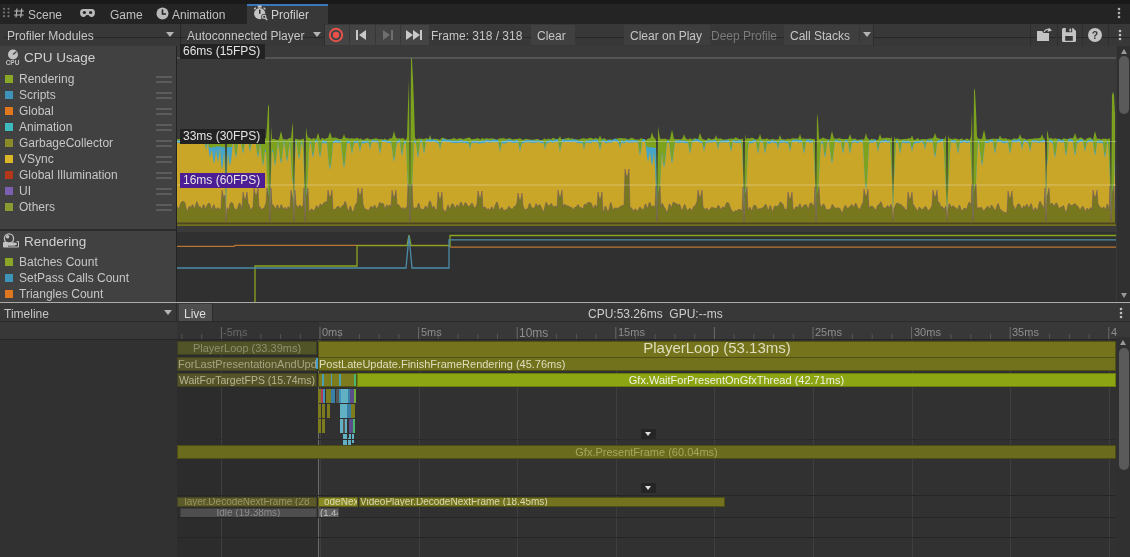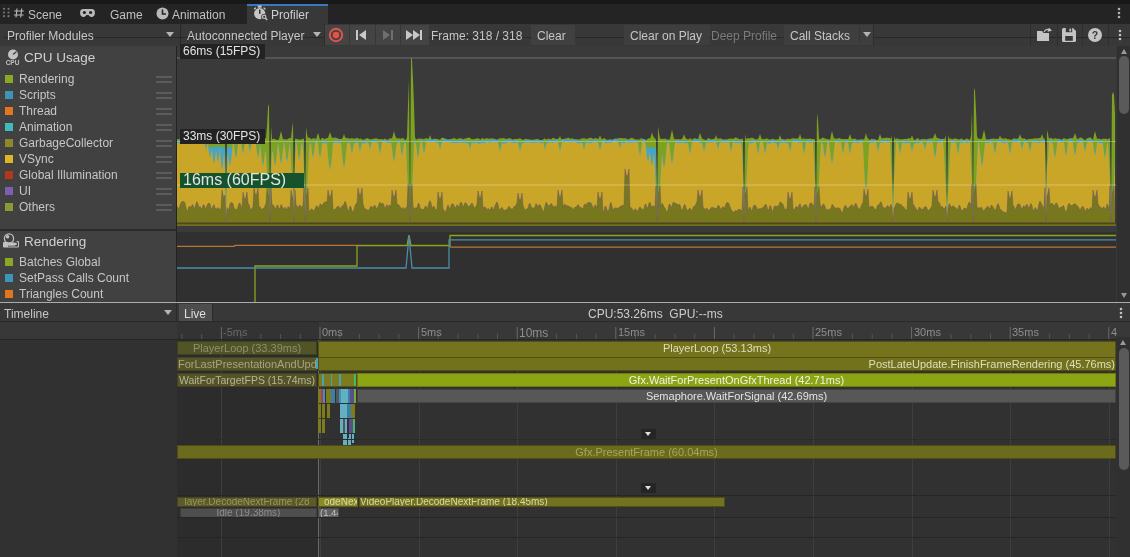--- a/index.html
+++ b/index.html
@@ -141,21 +141,21 @@
 
     <div class="abs" style="left:5px;top:29px;width:8px;height:8px;background:#8aa826"></div>
       <div class="abs txt" style="left:19px;top:27px">Rendering</div>
       <div class="abs" style="left:156px;top:30px;width:16px;height:2px;background:#5c5c5c"></div>
       <div class="abs" style="left:156px;top:35px;width:16px;height:2px;background:#5c5c5c"></div>
       <div class="abs" style="left:5px;top:45px;width:8px;height:8px;background:#3e93b8"></div>
       <div class="abs txt" style="left:19px;top:43px">Scripts</div>
       <div class="abs" style="left:156px;top:46px;width:16px;height:2px;background:#5c5c5c"></div>
       <div class="abs" style="left:156px;top:51px;width:16px;height:2px;background:#5c5c5c"></div>
       <div class="abs" style="left:5px;top:61px;width:8px;height:8px;background:#e0761e"></div>
-      <div class="abs txt" style="left:19px;top:59px">Thread</div>
+      <div class="abs txt" style="left:19px;top:59px">Global</div>
       <div class="abs" style="left:156px;top:62px;width:16px;height:2px;background:#5c5c5c"></div>
       <div class="abs" style="left:156px;top:67px;width:16px;height:2px;background:#5c5c5c"></div>
       <div class="abs" style="left:5px;top:77px;width:8px;height:8px;background:#3fb9bc"></div>
       <div class="abs txt" style="left:19px;top:75px">Animation</div>
       <div class="abs" style="left:156px;top:78px;width:16px;height:2px;background:#5c5c5c"></div>
       <div class="abs" style="left:156px;top:83px;width:16px;height:2px;background:#5c5c5c"></div>
       <div class="abs" style="left:5px;top:93px;width:8px;height:8px;background:#8a8a2a"></div>
       <div class="abs txt" style="left:19px;top:91px">GarbageCollector</div>
       <div class="abs" style="left:156px;top:94px;width:16px;height:2px;background:#5c5c5c"></div>
       <div class="abs" style="left:156px;top:99px;width:16px;height:2px;background:#5c5c5c"></div>
@@ -178,21 +178,21 @@
     <div class="abs" style="left:0;top:183px;width:176px;height:2px;background:#2b2b2b"></div>
 
     <svg class="abs" style="left:3px;top:187px" width="16" height="15" viewBox="0 0 16 15">
         <path d="M1 9 L5 9 L5 13.5 L15 13.5 L15 9.5 L13 8 L15 8 A 1 1 0 0 1 16 9 L16 13.5 A 1 1 0 0 1 15 14.5 L1 14.5 A 1 1 0 0 1 0 13.5 L0 10 A 1 1 0 0 1 1 9 z" fill="#c2c2c2"></path>
         <ellipse cx="8.5" cy="11" rx="5.5" ry="1.8" fill="#c2c2c2"></ellipse>
         <circle cx="6" cy="5.5" r="4.6" fill="none" stroke="#c2c2c2" stroke-width="1.3"></circle>
         <circle cx="4.6" cy="3.8" r="1.7" fill="#c2c2c2"></circle>
       </svg>
     <div class="abs txt" style="left:24px;top:189px;font-size:13.5px;color:#d0d0d0">Rendering</div>
     <div class="abs" style="left:5px;top:212px;width:8px;height:8px;background:#8aa826"></div>
-      <div class="abs txt" style="left:19px;top:210px">Batches Global</div>
+      <div class="abs txt" style="left:19px;top:210px">Batches Count</div>
       <div class="abs" style="left:5px;top:228px;width:8px;height:8px;background:#3e93b8"></div>
       <div class="abs txt" style="left:19px;top:226px">SetPass Calls Count</div>
       <div class="abs" style="left:5px;top:244px;width:8px;height:8px;background:#e0761e"></div>
       <div class="abs txt" style="left:19px;top:242px">Triangles Count</div>
   </div>
 
   <div class="abs" style="left:177px;top:46px;width:939px;height:186px;background:#3a3a3a">
     <svg width="939" height="186" viewBox="0 0 939 186" style="display:block">
         <polygon points="0,180 0,93.1 1,93.3 2,93.2 3,92.8 4,93.2 5,93.9 6,93.5 7,92.7 8,92.9 9,93.1 10,93.3 11,93.6 12,93.2 13,93.1 14,93.6 15,93.2 16,92.4 17,92.3 18,92.3 19,92.2 20,92.8 21,93.2 22,93.1 23,93.6 24,93.8 25,93.4 26,92.8 27,92.0 28,92.2 29,93.0 30,92.6 31,92.5 32,91 33,89 34,91 35,92.0 36,92.1 37,91.8 38,91.8 39,92.3 40,90 41,88 42,90 43,91.6 44,92.0 45,93.2 46,93.5 47,92.8 48,90 49,168 50,90 51,91.8 52,91.8 53,91.8 54,91.9 55,92.2 56,92.8 57,92.8 58,92.6 59,92.6 60,93.0 61,93.1 62,92.4 63,91.9 64,92.3 65,89 66,86 67,89 68,92.7 69,92.4 70,92.4 71,92.6 72,92.8 73,93.4 74,90 75,87 76,90 77,92.6 78,91.8 79,91.8 80,92.8 81,93.2 82,92.9 83,92.7 84,92.6 85,92.7 86,93.6 87,93.8 88,92.8 89,91.9 90,80 91,61 92,58 93,168 94,80 95,93.0 96,93.0 97,92.7 98,93.0 99,93.7 100,94.0 101,93.7 102,93.2 103,89 104,85 105,89 106,93.6 107,93.1 108,93.2 109,93.5 110,93.5 111,93.0 112,92.2 113,91.7 114,92.2 115,83 116,76 117,168 118,92.4 119,92.9 120,92.8 121,93.4 122,93.6 123,93.5 124,93.8 125,93.1 126,92.5 127,93.0 128,168 129,81 130,88 131,92.1 132,91.4 133,91.9 134,93.1 135,93.3 136,92.3 137,91.9 138,92.5 139,93.4 140,90 141,87 142,90 143,93.9 144,93.2 145,91.9 146,91.9 147,93.1 148,93.1 149,92.3 150,91.9 151,92.1 152,89 153,86 154,89 155,91.9 156,91.7 157,91.7 158,91.6 159,91.8 160,92.0 161,92.4 162,93.0 163,93.1 164,92.9 165,92.8 166,91 167,88 168,91 169,92.1 170,92.2 171,92.1 172,92.6 173,92.8 174,92.2 175,92.2 176,92.4 177,92.5 178,92.8 179,92.2 180,91.6 181,92.3 182,93.2 183,92.6 184,92.4 185,93.4 186,93.8 187,93.5 188,93.1 189,92.8 190,92.1 191,92.2 192,93.1 193,93.3 194,93.2 195,93.2 196,93.0 197,92.5 198,92.4 199,92.2 200,92.4 201,93.1 202,93.2 203,93.1 204,92.9 205,93.3 206,93.7 207,93.1 208,92.6 209,93.2 210,93.9 211,93.6 212,92.9 213,92.3 214,92.3 215,92.6 216,89 217,85 218,89 219,91.8 220,92.3 221,92.4 222,92.2 223,92.6 224,92.8 225,92.1 226,91.9 227,92.9 228,93.8 229,93.8 230,91 231,59 232,33 233,168 234,11 235,14 236,33 237,59 238,91 239,93.8 240,93.2 241,92.7 242,92.5 243,92.7 244,92.7 245,92.5 246,92.9 247,93.2 248,92.5 249,92.0 250,92.6 251,93.1 252,92 253,89 254,92 255,94.0 256,93.3 257,92.5 258,92.7 259,93.1 260,92.7 261,93.1 262,93.8 263,93.7 264,92.6 265,91.7 266,91.6 267,92.2 268,92.6 269,92.7 270,93.3 271,93.4 272,93.4 273,93.3 274,92.9 275,92.8 276,92.5 277,92.0 278,92.2 279,93.3 280,93.3 281,92.5 282,92.4 283,92.2 284,92.2 285,92.8 286,93.2 287,93.0 288,92.6 289,92.4 290,92.1 291,91.8 292,91.5 293,91.7 294,92.7 295,93.4 296,93.1 297,92.9 298,93.1 299,92.5 300,92.2 301,92.2 302,92.5 303,93.5 304,93.2 305,92.1 306,92.2 307,92.9 308,92.7 309,92.2 310,92.2 311,92.4 312,92.7 313,92.6 314,92.4 315,92.2 316,92.6 317,92.8 318,92.9 319,93.6 320,93.9 321,93.3 322,92.5 323,92.3 324,92.6 325,92.3 326,92.1 327,92.3 328,92.5 329,93.0 330,92.9 331,92.3 332,92.4 333,92.3 334,92.5 335,93.4 336,93.6 337,93.1 338,92.9 339,93.1 340,93.1 341,92.8 342,92.5 343,92.3 344,92.8 345,93.6 346,93.9 347,93.6 348,93.0 349,92.8 350,93.0 351,93.2 352,93.3 353,93.4 354,93.7 355,93.8 356,93.6 357,93.7 358,93.4 359,93.0 360,93.1 361,93.1 362,93.5 363,94.0 364,94.1 365,93.9 366,93.4 367,92.8 368,92.6 369,93.2 370,93.4 371,92.7 372,92.4 373,93.3 374,93.4 375,92.4 376,91.7 377,91.9 378,92.8 379,93.2 380,92.9 381,92.7 382,92.1 383,90 384,92.8 385,93.2 386,93.1 387,93.0 388,92.6 389,92.5 390,92.3 391,91.8 392,91.8 393,92.4 394,92.7 395,92.2 396,92.5 397,93.5 398,93.4 399,93.0 400,93.4 401,93.6 402,93.5 403,93.2 404,92.7 405,92.2 406,92.3 407,92.4 408,92.2 409,92.7 410,93.1 411,92.4 412,91.8 413,92.0 414,91.8 415,92.1 416,93.1 417,92.8 418,92.1 419,92.2 420,92.3 421,92.9 422,92 423,89 424,92 425,93.2 426,92.7 427,92.0 428,92.6 429,93.4 430,93.7 431,93.8 432,93.7 433,93.2 434,93.3 435,93.8 436,94.0 437,94.0 438,93.6 439,92.7 440,92.6 441,92.6 442,92.1 443,92.1 444,92.2 445,92.0 446,92.2 447,92.6 448,92.3 449,92.2 450,93.3 451,93.5 452,92.9 453,92.5 454,92.1 455,91.8 456,92.2 457,92.8 458,93.3 459,93.5 460,93.5 461,93.6 462,93.7 463,93.0 464,92.2 465,92.3 466,93.4 467,93.7 468,93.7 469,93.9 470,93.6 471,92.6 472,92.2 473,92.8 474,90 475,86 476,90 477,91.6 478,92.6 479,93.7 480,168 481,80 482,87 483,92.2 484,93.0 485,92.8 486,92.8 487,93.0 488,92.4 489,92.7 490,93.6 491,93.7 492,93.4 493,92.8 494,88 495,84 496,88 497,92.8 498,93.3 499,92.9 500,93.2 501,93.2 502,93.0 503,93.6 504,93.3 505,92.8 506,91 507,88 508,91 509,92.3 510,92.9 511,93.4 512,92.9 513,92.3 514,92.7 515,93.5 516,93.2 517,92.3 518,92.2 519,92.6 520,93.1 521,93.9 522,90 523,87 524,90 525,92.6 526,93.1 527,93.5 528,93.8 529,94.1 530,93.6 531,92.3 532,92.1 533,92.9 534,93.2 535,93.2 536,92.9 537,92.8 538,92 539,89 540,92 541,92.8 542,92.7 543,92.2 544,92.5 545,93.0 546,93.5 547,93.5 548,93.3 549,93.6 550,93.4 551,92.8 552,92.7 553,92.8 554,92.6 555,92.5 556,92.9 557,92.5 558,91.6 559,91.6 560,92.0 561,92.6 562,93.1 563,93.2 564,93.2 565,92.7 566,92.7 567,168 568,88 569,93.5 570,92.2 571,92.0 572,92.6 573,92.4 574,91.7 575,91.7 576,92.0 577,92.5 578,93.3 579,93.4 580,92.9 581,93.1 582,91 583,88 584,91 585,93.6 586,92.7 587,93.1 588,93.3 589,92.5 590,92.2 591,92.9 592,93.4 593,93.5 594,93.6 595,93.0 596,92.6 597,93.5 598,93.8 599,93.2 600,93.5 601,93.7 602,92 603,89 604,92 605,93.3 606,93.0 607,93.4 608,93.6 609,93.3 610,93.1 611,92.6 612,92.9 613,93.3 614,92.7 615,92.2 616,92.2 617,92.3 618,92.4 619,92.4 620,92.4 621,92.5 622,91 623,88 624,91 625,93.2 626,92.5 627,92.3 628,93.1 629,92.9 630,92.6 631,93.0 632,92.8 633,92.6 634,92.7 635,93.0 636,93.0 637,93.1 638,93.5 639,168 640,67 641,74 642,92.8 643,93.1 644,92.8 645,91.9 646,91.4 647,91.9 648,92.6 649,92.7 650,92.9 651,93.3 652,93.6 653,93.7 654,89 655,85 656,89 657,92.6 658,92.3 659,92.8 660,92.8 661,92.4 662,92.1 663,92.3 664,92.7 665,93.0 666,93.1 667,93.1 668,93.0 669,93.0 670,93.1 671,93.0 672,91 673,88 674,91 675,93.2 676,92.8 677,92.8 678,92.6 679,93.0 680,93.7 681,93.7 682,93.5 683,93.5 684,93.4 685,93.1 686,93.5 687,93.4 688,91 689,87 690,91 691,92.5 692,93.4 693,93.9 694,93.1 695,92.4 696,93.1 697,93.8 698,93.8 699,94.0 700,94.0 701,93.7 702,91 703,88 704,91 705,92.5 706,92.1 707,92.2 708,92.0 709,91.6 710,91.7 711,91.9 712,91.8 713,92.0 714,93.1 715,90 716,168 717,90 718,93.2 719,92.4 720,92.6 721,92.7 722,92.7 723,93.4 724,93.6 725,93.1 726,93.2 727,93.0 728,92.7 729,93.1 730,93.0 731,92.3 732,92.3 733,92.4 734,92 735,89 736,92 737,93.7 738,94.1 739,93.3 740,92.2 741,92.2 742,93.2 743,93.7 744,93.2 745,92.9 746,93.2 747,93.1 748,92.9 749,93.2 750,93.6 751,93.0 752,92.4 753,92.6 754,92.5 755,92.2 756,92.3 757,90 758,87 759,90 760,92.3 761,91.9 762,92.2 763,92.9 764,93.1 765,93.1 766,93.1 767,92.8 768,92.8 769,89 770,168 771,89 772,92.7 773,92.5 774,92.5 775,93.3 776,93.3 777,92.4 778,92.2 779,92.8 780,93.1 781,93.1 782,93.5 783,93.4 784,92.4 785,92.5 786,93.4 787,93.9 788,93.6 789,92.7 790,92.4 791,93.1 792,93.7 793,93.6 794,90 795,64 796,168 797,42 798,45 799,64 800,90 801,92.5 802,92.7 803,92.8 804,92.9 805,92.8 806,88 807,84 808,88 809,93.5 810,93.2 811,93.2 812,93.5 813,93.1 814,92.8 815,93.0 816,92.4 817,92.5 818,93.1 819,92.7 820,92.5 821,93.2 822,92 823,89 824,92 825,92.2 826,92.5 827,92.8 828,92.2 829,92.2 830,93.1 831,93.2 832,93.1 833,93.5 834,93.7 835,93.4 836,92.7 837,92.2 838,92.4 839,92.7 840,92.7 841,92.4 842,91 843,88 844,91 845,92.2 846,92.5 847,92.6 848,92.6 849,93.5 850,93.7 851,93.1 852,93.0 853,92.9 854,92.8 855,92.8 856,92.7 857,92.5 858,92.3 859,92.2 860,92.4 861,92.3 862,91.9 863,92.3 864,91 865,88 866,91 867,93.0 868,92.8 869,168 870,84 871,88 872,93.1 873,92.1 874,91.8 875,92.5 876,93.0 877,92.5 878,92.2 879,92.5 880,92.8 881,92.9 882,92.5 883,92.9 884,93.7 885,93.4 886,92.6 887,92.3 888,92.6 889,93.1 890,93.1 891,93.1 892,92.5 893,92.0 894,92.2 895,92.3 896,92.3 897,90 898,87 899,90 900,92.8 901,93.0 902,92.2 903,91.6 904,91.5 905,91.9 906,92.7 907,93.4 908,93.9 909,93.4 910,92.3 911,91.9 912,91.8 913,91.5 914,91.7 915,92.9 916,93.9 917,89 918,85 919,89 920,92.6 921,92.9 922,92.4 923,92.7 924,93.6 925,93.3 926,92.5 927,92.7 928,92.8 929,92.6 930,93.2 931,93.3 932,92.6 933,92.1 934,168 935,49 936,46 937,49 938,68 938,180" fill="#7da21e"></polygon>
         <polygon points="0,180 0,94.6 1,94.3 2,94.5 3,94.6 4,94.1 5,93.7 6,93.8 7,94.2 8,94.6 9,94.4 10,93.9 11,93.5 12,93.9 13,94.7 14,94.8 15,94.8 16,95.0 17,95.2 18,95.1 19,94.3 20,93.3 21,93.1 22,93.5 23,93.6 24,93.5 25,93.6 26,93.7 27,94.0 28,96.9 29,101.1 30,96.7 31,95.9 32,101.3 33,101.6 34,101.9 35,101.3 36,100.8 37,101.3 38,101.2 39,100.4 40,100.2 41,100.4 42,100.7 43,99.8 44,101.3 45,101.0 46,101.0 47,101.5 48,101.6 49,170 50,100.7 51,100.9 52,100.8 53,101.0 54,101.1 55,101.1 56,93.9 57,95.6 58,104.6 59,109.9 60,104.7 61,95.6 62,94.8 63,94.9 64,94.2 65,100.8 66,105.5 67,100.5 68,93.9 69,93.9 70,93.8 71,93.8 72,98.5 73,103.4 74,98.3 75,93.4 76,93.6 77,93.8 78,93.7 79,95.6 80,104.6 81,109.4 82,104.6 83,96.0 84,104.1 85,112.9 86,117.9 87,112.8 88,103.7 89,103.9 90,126.2 91,144.0 92,149.8 93,170 94,125.8 95,103.7 96,104.0 97,113.1 98,118.0 99,112.9 100,103.5 101,94.3 102,101.7 103,110.5 104,115.5 105,110.7 106,101.6 107,93.6 108,99.5 109,108.8 110,113.6 111,108.3 112,99.3 113,94.6 114,111.8 115,129.5 116,135.3 117,170 118,111.4 119,93.1 120,97.6 121,107.0 122,112.2 123,106.9 124,97.5 125,94.4 126,101.7 127,123.4 128,170 129,147.5 130,141.7 131,123.9 132,101.9 133,94.7 134,95.4 135,104.3 136,109.3 137,104.4 138,95.5 139,93.2 140,93.6 141,95.8 142,104.4 143,109.6 144,104.6 145,95.4 146,93.8 147,94.7 148,95.1 149,94.9 150,94.8 151,108.2 152,117.0 153,121.6 154,116.5 155,107.4 156,94.9 157,95.0 158,94.3 159,93.8 160,94.1 161,94.4 162,94.4 163,94.6 164,94.5 165,105.8 166,114.7 167,119.9 168,114.7 169,105.4 170,94.7 171,94.7 172,94.8 173,95.0 174,101.0 175,106.2 176,101.0 177,94.8 178,94.9 179,95.1 180,94.7 181,94.3 182,98.7 183,103.4 184,98.2 185,94.1 186,94.9 187,95.1 188,95.0 189,94.8 190,94.5 191,94.5 192,97.0 193,101.9 194,96.8 195,93.9 196,93.7 197,94.1 198,94.4 199,94.4 200,94.4 201,94.2 202,100.1 203,105.3 204,100.7 205,93.8 206,94.0 207,94.0 208,93.9 209,94.1 210,94.6 211,95.1 212,95.2 213,95.0 214,94.8 215,100.1 216,108.8 217,113.6 218,108.4 219,99.3 220,94.8 221,94.6 222,93.9 223,93.2 224,102.3 225,107.3 226,102.5 227,95.0 228,94.9 229,94.6 230,119.6 231,141.7 232,159.8 233,170 234,159.8 235,142.1 236,120.1 237,94.1 238,94.2 239,95.9 240,104.8 241,109.4 242,104.2 243,95.3 244,93.5 245,93.5 246,100.4 247,106.0 248,101.0 249,93.8 250,93.4 251,93.5 252,93.4 253,93.3 254,93.6 255,93.6 256,93.5 257,93.5 258,93.9 259,94.2 260,94.3 261,94.9 262,97.0 263,101.9 264,96.6 265,93.6 266,93.0 267,92.7 268,92.9 269,93.7 270,94.1 271,93.6 272,93.5 273,94.0 274,94.3 275,94.4 276,94.8 277,94.7 278,94.4 279,94.6 280,94.9 281,94.8 282,94.6 283,94.3 284,93.9 285,93.8 286,94.5 287,95.0 288,94.9 289,94.8 290,95.1 291,95.6 292,96.9 293,101.6 294,96.7 295,94.4 296,94.7 297,94.9 298,94.7 299,94.4 300,94.5 301,95.1 302,95.7 303,95.7 304,95.1 305,94.4 306,94.4 307,94.7 308,94.6 309,93.8 310,93.4 311,93.8 312,94.3 313,94.4 314,94.2 315,93.9 316,93.6 317,93.6 318,93.8 319,93.8 320,93.7 321,93.5 322,98.6 323,103.8 324,98.7 325,94.9 326,95.1 327,94.8 328,94.6 329,94.7 330,94.3 331,93.4 332,93.2 333,93.5 334,93.9 335,94.3 336,94.6 337,94.8 338,94.7 339,94.1 340,93.9 341,94.3 342,98.4 343,103.1 344,98.4 345,95.0 346,95.4 347,95.1 348,94.3 349,93.8 350,94.0 351,94.2 352,94.0 353,94.2 354,94.3 355,94.1 356,94.2 357,94.4 358,94.5 359,94.7 360,94.5 361,94.1 362,94.3 363,94.8 364,95.0 365,94.8 366,94.6 367,97.1 368,101.8 369,96.5 370,94.5 371,95.0 372,94.6 373,93.8 374,93.7 375,94.4 376,94.7 377,94.0 378,93.6 379,93.3 380,93.1 381,93.6 382,98.8 383,103.9 384,98.7 385,93.5 386,93.3 387,93.3 388,93.6 389,93.9 390,93.9 391,93.7 392,93.8 393,94.1 394,94.1 395,93.8 396,93.4 397,93.3 398,93.4 399,93.8 400,94.2 401,94.5 402,94.9 403,95.0 404,94.9 405,94.6 406,96.6 407,101.9 408,97.1 409,94.6 410,94.5 411,94.4 412,94.2 413,94.5 414,94.6 415,94.3 416,94.0 417,93.7 418,93.4 419,93.4 420,93.8 421,94.2 422,97.5 423,102.5 424,97.6 425,93.8 426,93.7 427,93.8 428,94.6 429,95.2 430,94.8 431,93.9 432,93.8 433,94.1 434,94.3 435,94.2 436,93.6 437,93.0 438,92.6 439,92.8 440,93.5 441,94.1 442,95.8 443,100.5 444,95.3 445,93.4 446,94.7 447,95.7 448,95.2 449,93.7 450,93.3 451,94.2 452,94.5 453,94.2 454,94.1 455,94.0 456,93.9 457,94.1 458,94.2 459,94.2 460,94.4 461,94.4 462,102.6 463,107.5 464,102.5 465,93.7 466,93.1 467,92.9 468,93.0 469,99.3 470,101.1 471,101.2 472,101.4 473,101.4 474,100.9 475,100.9 476,101.5 477,101.9 478,101.9 479,101.7 480,170 481,165.3 482,159.5 483,141.8 484,119.6 485,105.4 486,114.6 487,119.8 488,114.4 489,105.3 490,94.8 491,94.7 492,94.0 493,101.6 494,110.7 495,115.4 496,110.4 497,101.8 498,94.6 499,94.6 500,94.3 501,94.4 502,94.3 503,94.0 504,94.2 505,94.7 506,94.7 507,94.4 508,94.6 509,95.2 510,95.5 511,95.4 512,100.8 513,105.9 514,101.1 515,94.5 516,94.2 517,93.9 518,93.5 519,93.1 520,93.0 521,93.0 522,93.7 523,94.6 524,94.8 525,94.9 526,98.8 527,103.5 528,98.4 529,94.9 530,94.5 531,94.4 532,94.6 533,94.6 534,94.4 535,94.3 536,94.2 537,94.1 538,94.0 539,94.0 540,96.6 541,101.7 542,96.8 543,94.6 544,94.6 545,94.6 546,94.4 547,94.3 548,94.3 549,94.0 550,93.8 551,94.1 552,93.9 553,99.0 554,103.8 555,98.5 556,93.4 557,94.0 558,94.6 559,95.0 560,94.6 561,94.2 562,94.3 563,94.3 564,94.1 565,101.4 566,123.5 567,170 568,147.1 569,141.3 570,123.9 571,102.2 572,95.3 573,94.9 574,95.0 575,95.0 576,94.1 577,93.5 578,93.9 579,94.0 580,100.8 581,105.8 582,100.9 583,94.0 584,94.4 585,94.7 586,94.7 587,101.0 588,105.6 589,100.6 590,94.8 591,95.1 592,95.3 593,95.2 594,94.5 595,93.6 596,93.9 597,94.8 598,95.0 599,94.3 600,96.4 601,101.5 602,96.5 603,94.2 604,94.3 605,94.3 606,94.2 607,94.0 608,94.4 609,95.2 610,95.7 611,94.8 612,98.5 613,103.5 614,98.8 615,94.0 616,93.9 617,93.4 618,93.4 619,93.5 620,93.7 621,94.0 622,94.0 623,93.9 624,94.0 625,93.9 626,100.5 627,105.6 628,100.8 629,94.3 630,93.4 631,93.2 632,93.8 633,94.5 634,94.6 635,94.2 636,94.2 637,110.1 638,131.9 639,170 640,155.8 641,149.9 642,131.6 643,109.5 644,95.1 645,95.1 646,95.6 647,104.4 648,109.4 649,104.7 650,95.9 651,93.6 652,94.1 653,101.9 654,110.7 655,115.9 656,111.2 657,101.9 658,93.5 659,93.7 660,93.9 661,94.2 662,94.7 663,94.9 664,94.2 665,100.7 666,105.4 667,100.5 668,94.0 669,93.7 670,94.1 671,94.9 672,100.6 673,105.4 674,100.5 675,94.6 676,94.4 677,94.1 678,93.8 679,94.3 680,95.0 681,95.0 682,94.5 683,94.3 684,94.1 685,93.7 686,95.4 687,117.5 688,135.7 689,141.8 690,135.9 691,117.9 692,95.7 693,94.2 694,94.1 695,94.6 696,94.6 697,93.6 698,93.1 699,93.7 700,98.6 701,103.6 702,98.8 703,95.3 704,94.8 705,94.4 706,94.6 707,94.4 708,93.6 709,93.5 710,94.4 711,94.9 712,94.5 713,94.1 714,114.1 715,131.9 716,170 717,131.7 718,113.8 719,94.1 720,94.4 721,94.5 722,100.8 723,105.6 724,100.3 725,94.6 726,94.6 727,94.5 728,94.7 729,95.0 730,94.8 731,94.7 732,94.9 733,95.4 734,99.0 735,103.6 736,98.7 737,95.8 738,95.7 739,95.1 740,94.8 741,95.0 742,95.0 743,94.8 744,94.5 745,94.4 746,94.6 747,96.7 748,101.6 749,96.4 750,93.2 751,94.0 752,94.5 753,94.3 754,93.7 755,93.3 756,96.0 757,104.9 758,109.6 759,104.8 760,96.0 761,93.8 762,94.2 763,94.1 764,93.3 765,92.8 766,92.9 767,103.6 768,125.7 769,143.9 770,170 771,144.1 772,125.9 773,103.7 774,93.9 775,94.3 776,94.0 777,93.9 778,94.2 779,94.5 780,101.0 781,105.5 782,100.3 783,94.3 784,94.3 785,94.8 786,94.7 787,93.9 788,93.9 789,94.8 790,95.0 791,94.4 792,94.4 793,94.7 794,114.2 795,136.1 796,170 797,159.7 798,153.4 799,135.7 800,113.6 801,94.3 802,94.5 803,104.0 804,113.0 805,117.4 806,112.3 807,103.6 808,94.5 809,94.9 810,95.0 811,94.7 812,94.2 813,93.8 814,93.7 815,93.7 816,94.0 817,100.5 818,105.4 819,100.4 820,93.4 821,93.2 822,93.6 823,93.9 824,94.1 825,94.9 826,95.2 827,95.0 828,95.0 829,94.9 830,94.6 831,94.6 832,100.8 833,105.7 834,100.6 835,94.0 836,93.9 837,93.6 838,93.6 839,94.0 840,93.9 841,93.2 842,92.9 843,93.3 844,96.3 845,101.1 846,96.1 847,93.7 848,93.9 849,94.2 850,94.8 851,95.5 852,99.0 853,103.8 854,98.7 855,94.0 856,94.3 857,94.3 858,94.2 859,94.3 860,94.5 861,94.9 862,94.7 863,94.4 864,94.4 865,94.2 866,93.9 867,94.0 868,93.9 869,170 870,116.3 871,110.6 872,93.8 873,93.8 874,94.0 875,94.3 876,95.6 877,104.9 878,110.0 879,104.8 880,95.5 881,93.3 882,92.9 883,93.4 884,94.3 885,94.3 886,93.7 887,93.9 888,102.5 889,107.6 890,102.7 891,93.8 892,93.2 893,93.1 894,93.2 895,93.5 896,94.0 897,102.6 898,107.6 899,102.7 900,94.8 901,94.5 902,94.1 903,93.5 904,93.2 905,93.3 906,93.7 907,98.7 908,104.0 909,99.0 910,94.9 911,94.4 912,94.0 913,93.5 914,93.4 915,93.7 916,93.7 917,102.5 918,107.6 919,102.8 920,95.0 921,94.6 922,94.4 923,94.5 924,94.6 925,94.4 926,95.6 927,104.5 928,109.5 929,104.8 930,95.8 931,94.7 932,111.3 933,133.5 934,170 935,157.8 936,151.6 937,133.9 938,112.2 938,180" fill="#45a5c8"></polygon>
@@ -203,21 +203,21 @@
         <rect x="0" y="178.5" width="939" height="1.5" fill="#6e6f1f"></rect>
         <line x1="0" y1="12" x2="939" y2="12" stroke="rgba(255,255,255,0.28)" stroke-width="1"></line>
         <line x1="0" y1="95.5" x2="939" y2="95.5" stroke="rgba(255,255,255,0.30)" stroke-width="1"></line>
         <line x1="0" y1="139" x2="939" y2="139" stroke="rgba(255,255,255,0.30)" stroke-width="1"></line>
       </svg>
   </div>
   <div class="abs" style="left:177px;top:232px;width:939px;height:2px;background:#303030"></div>
 
   <div class="abs" style="left:180px;top:44px;background:#222222;color:#e4e4e4;font-size:12px;padding:1px 5px 2px 3px;line-height:12px">66ms (15FPS)</div>
   <div class="abs" style="left:180px;top:129px;background:#222222;color:#e4e4e4;font-size:12px;padding:1px 5px 2px 3px;line-height:12px">33ms (30FPS)</div>
-  <div class="abs" style="left:180px;top:173px;background:#14532d;color:#e4e4e4;font-size:16px;padding:1px 18px 2px 3px;line-height:12px">16ms (60FPS)</div>
+  <div class="abs" style="left:180px;top:173px;background:#4c1d95;color:#e4e4e4;font-size:12px;padding:1px 5px 2px 3px;line-height:12px">16ms (60FPS)</div>
 
   <div class="abs" style="left:177px;top:234px;width:939px;height:68px;background:#303030">
     <svg width="939" height="68" viewBox="0 0 939 68" style="display:block">
         <path d="M0,12.3 L57,12.3 L58,11.4 L272,11.4 L274,13.2 L939,13.2" fill="none" stroke="#ba7532" stroke-width="1.3"></path>
         <path d="M78,80 L78,32 L180,32 L180,11.6 L230,11.6 L232,1.2 L234,11.6 L273,11.6 L273,1.5 L939,1.5" fill="none" stroke="#8aa51e" stroke-width="1.3"></path>
         <path d="M0,34 L229,34 L232,1.8 L235,34 L272,34 L272,5.8 L939,5.8" fill="none" stroke="#4c8ca8" stroke-width="1.3"></path>
       </svg>
   </div>
 
   <div class="abs" style="left:1117px;top:46px;width:13px;height:256px;background:#303030">
@@ -317,25 +317,24 @@
       <div class="abs" style="left:714px;top:0;width:1px;height:217px;background:#3f3f3f"></div>
       <div class="abs" style="left:813px;top:0;width:1px;height:217px;background:#3f3f3f"></div>
       <div class="abs" style="left:912px;top:0;width:1px;height:217px;background:#3f3f3f"></div>
       <div class="abs" style="left:1010px;top:0;width:1px;height:217px;background:#3f3f3f"></div>
       <div class="abs" style="left:1109px;top:0;width:1px;height:217px;background:#3f3f3f"></div>
     <div class="abs" style="left:318px;top:0;width:1px;height:217px;background:#8a8a8a;opacity:0.65"></div>
 
     <div class="abs" style="left:177px;top:1px;width:140px;height:14px;background:#515426;border:1px solid #3d4020;color:#8f8f70;font-size:11px;line-height:12px;text-align:center;overflow:hidden;white-space:nowrap">PlayerLoop (33.39ms)</div>
       <div class="abs" style="left:177px;top:17px;width:140px;height:14px;background:#575629;border:1px solid #434321;color:#a5a382;font-size:11px;line-height:12px;text-align:center;overflow:hidden;white-space:nowrap">ForLastPresentationAndUpda</div>
       <div class="abs" style="left:177px;top:33px;width:140px;height:14px;background:#555428;border:1px solid #414020;color:#b6b493;font-size:10.5px;line-height:12px;text-align:center;overflow:hidden;white-space:nowrap">WaitForTargetFPS (15.74ms)</div>
-      <div class="abs" style="left:318px;top:1px;width:798px;height:20px;background:#75741c;border:1px solid #525114;color:#dedebe;font-size:11px;line-height:12px;text-align:center;overflow:hidden;white-space:nowrap">PlayerLoop (53.13ms)</div>
-      <div class="abs" style="left:318px;top:17px;width:798px;height:14px;background:#73721c;border:1px solid #504f14;color:#dedebe;font-size:11px;line-height:12px;text-align:right;overflow:hidden;white-space:nowrap">PostLateUpdate.FinishFrameRendering (45.76ms)</div>
+      <div class="abs" style="left:318px;top:1px;width:798px;height:20px;background:#75741c;border:1px solid #525114;color:#dedebe;font-size:15px;line-height:12px;text-align:center;overflow:hidden;white-space:nowrap">PlayerLoop (53.13ms)</div>
+      <div class="abs" style="left:318px;top:17px;width:798px;height:14px;background:#73721c;border:1px solid #504f14;color:#dedebe;font-size:11px;line-height:12px;text-align:left;overflow:hidden;white-space:nowrap">PostLateUpdate.FinishFrameRendering (45.76ms)</div>
       <div class="abs" style="left:318px;top:33px;width:39px;height:14px;background:#7c7b1e;border:1px solid #555413;color:#d8d8b8;font-size:11px;line-height:12px;text-align:center;overflow:hidden;white-space:nowrap"></div>
       <div class="abs" style="left:357px;top:33px;width:759px;height:14px;background:#8ca512;border:1px solid #6d7d0c;color:#f2f2e4;font-size:11px;line-height:12px;text-align:center;overflow:hidden;white-space:nowrap">Gfx.WaitForPresentOnGfxThread (42.71ms)</div>
-      <div class="abs" style="left:357px;top:49px;width:759px;height:14px;background:#575757;border:1px solid #434343;color:#e2e2e2;font-size:11px;line-height:12px;text-align:center;overflow:hidden;white-space:nowrap">Semaphore.WaitForSignal (42.69ms)</div>
       <div class="abs" style="left:316px;top:18px;width:2px;height:11px;background:#4aa0c8"></div>
       <div class="abs" style="left:318px;top:49px;width:3px;height:14px;background:#7c7b1e"></div>
       <div class="abs" style="left:321px;top:49px;width:2px;height:14px;background:#b03a5e"></div>
       <div class="abs" style="left:323px;top:49px;width:2px;height:14px;background:#3e93b8"></div>
       <div class="abs" style="left:326px;top:49px;width:5px;height:14px;background:#7c7b1e"></div>
       <div class="abs" style="left:331px;top:49px;width:4px;height:14px;background:#3a7fa6"></div>
       <div class="abs" style="left:336px;top:49px;width:3px;height:14px;background:#565656"></div>
       <div class="abs" style="left:339px;top:49px;width:2px;height:14px;background:#3e93b8"></div>
       <div class="abs" style="left:341px;top:49px;width:7px;height:14px;background:#62b0c4"></div>
       <div class="abs" style="left:348px;top:49px;width:2px;height:14px;background:#3a7fa6"></div>

